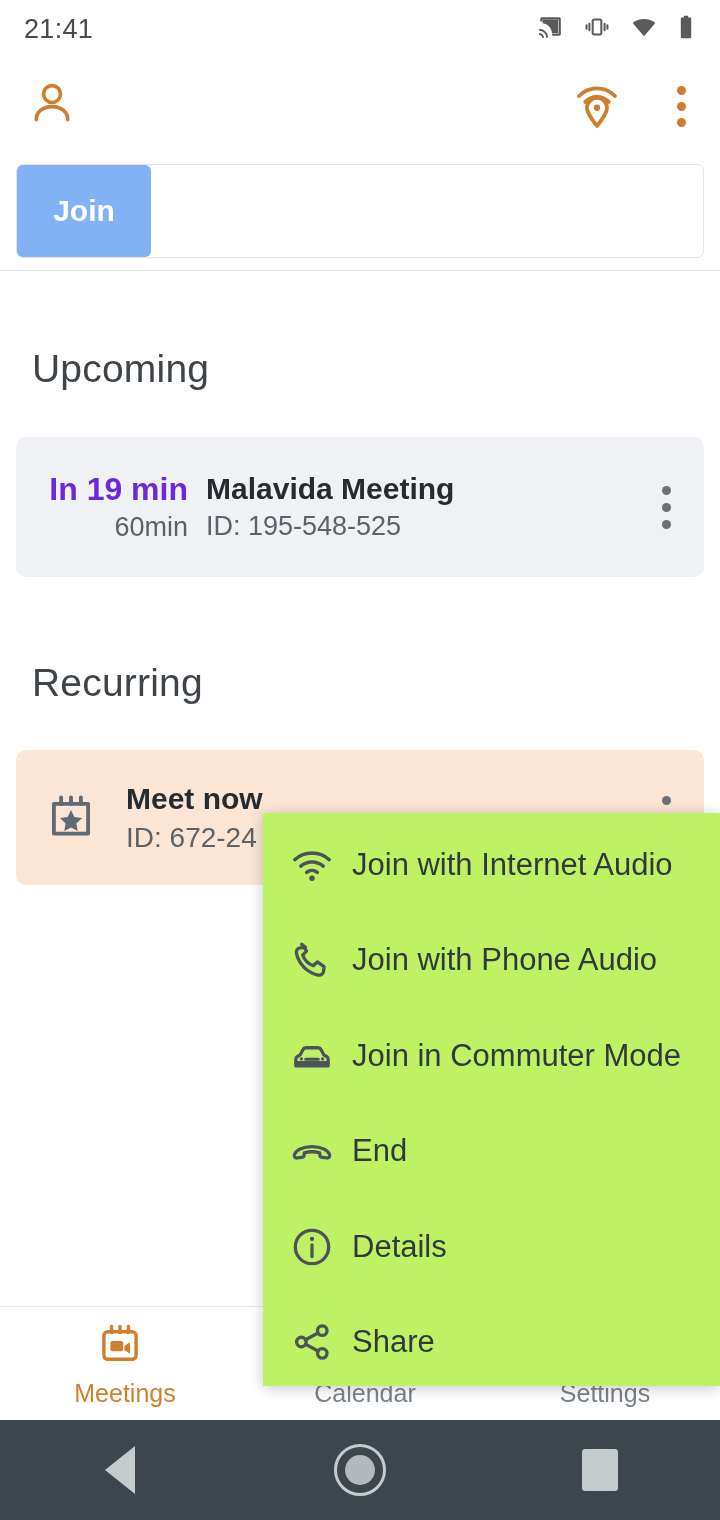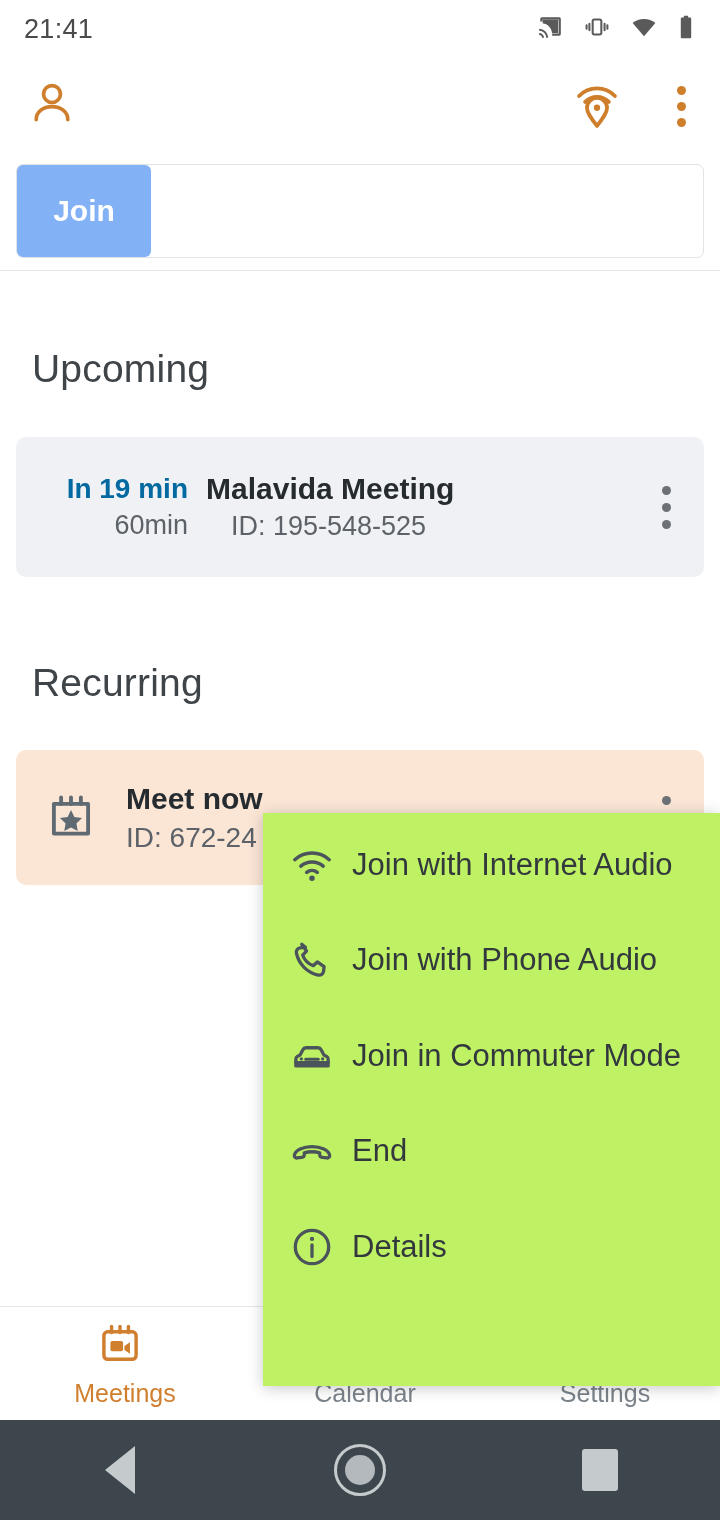--- a/index.html
+++ b/index.html
@@ -60,25 +60,25 @@
   #sec-recurring{top:661px;}
 
   .card{
     position:absolute;left:16px;width:688px;box-sizing:border-box;border-radius:10px;
   }
   .card-upcoming{
     top:437px;height:140px;background:#eff1f5;
     display:flex;align-items:center;
   }
   .up-left{width:190px;text-align:right;padding-right:18px;box-sizing:border-box;}
-  .up-when{font-size:28px;font-weight:bold;color:#0369a1;line-height:1.32;padding-left:8px;}
+  .up-when{font-size:32px;font-weight:bold;color:#6d28d9;line-height:1.32;padding-left:8px;}
   .up-dur{font-size:27px;color:#5c6268;line-height:1.32;}
   .up-right{flex:1;}
   .up-name{font-size:30px;font-weight:bold;color:#262b2f;line-height:1.32;}
-  .up-id{font-size:27px;color:#5c6268;line-height:1.32;margin-left:25px;}
+  .up-id{font-size:27px;color:#5c6268;line-height:1.32;}
   .card-kebab{width:76px;display:flex;flex-direction:column;align-items:center;gap:8px;}
   .card-kebab i{display:block;width:9px;height:9px;border-radius:50%;background:#6b7177;}
 
   .card-recurring{
     top:750px;height:135px;background:#fbe6d6;
     display:flex;align-items:center;
   }
   .rec-icon{width:110px;display:flex;justify-content:center;align-items:center;}
   .rec-text{flex:1;}
   .rec-name{font-size:30px;font-weight:bold;color:#262b2f;line-height:1.34;}
@@ -309,20 +309,31 @@
       <span class="menu-ico">
         <svg width="44" height="44" viewBox="0 0 24 24" fill="none">
           <circle cx="12" cy="12" r="9.1" stroke="#4c545b" stroke-width="1.8"></circle>
           <circle cx="12" cy="7.6" r="1.15" fill="#4c545b"></circle>
           <path d="M12 10.9v6.3" stroke="#4c545b" stroke-width="1.8" stroke-linecap="round"></path>
         </svg>
       </span>
       <span class="menu-label">Details</span>
     </div>
 
+    <div class="menu-item">
+      <span class="menu-ico">
+        <svg width="44" height="44" viewBox="0 0 24 24" fill="none">
+          <circle cx="17.6" cy="5.8" r="2.6" stroke="#4c545b" stroke-width="1.8"></circle>
+          <circle cx="6.2" cy="12" r="2.6" stroke="#4c545b" stroke-width="1.8"></circle>
+          <circle cx="17.6" cy="18.2" r="2.6" stroke="#4c545b" stroke-width="1.8"></circle>
+          <path d="M8.5 10.8l6.8-3.7M8.5 13.2l6.8 3.7" stroke="#4c545b" stroke-width="1.8" stroke-linecap="round"></path>
+        </svg>
+      </span>
+      <span class="menu-label">Share</span>
+    </div>
   </div>
 
   <div class="androidnav">
     <div class="nav-btn">
       <span class="tri-back"></span>
     </div>
     <div class="nav-btn">
       <span class="circ-home">
           <em></em>
         </span>

